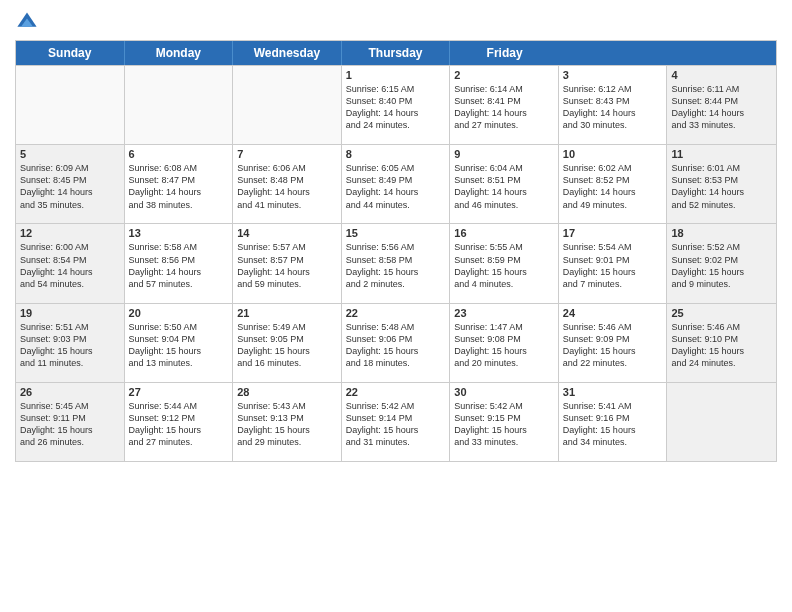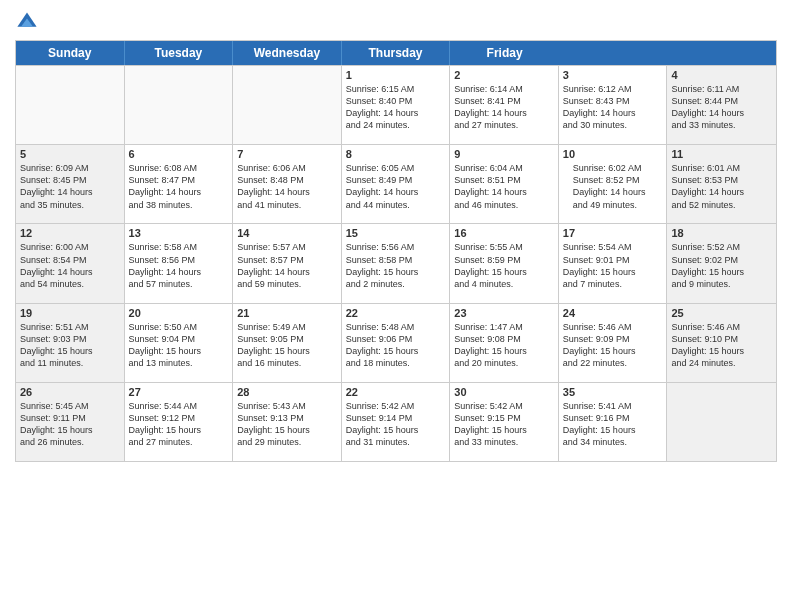--- a/index.html
+++ b/index.html
@@ -130,21 +130,21 @@
     </div>
     <div class="title-block">
       <div class="title-main"></div>
       <div class="title-sub"></div>
     </div>
   </div>
 
   <div class="calendar">
     <div class="cal-header">
     <div class="cal-header-cell">Sunday</div>
-        <div class="cal-header-cell">Tuesday</div>
+        <div class="cal-header-cell">Monday</div>
         <div class="cal-header-cell">Wednesday</div>
         <div class="cal-header-cell">Thursday</div>
         <div class="cal-header-cell">Friday</div>
       </div>
     <div class="cal-body">
     <div class="cal-row">
           <div class="cal-cell empty"></div>
           <div class="cal-cell empty"></div>
           <div class="cal-cell empty"></div>
           <div class="cal-cell">
@@ -207,21 +207,21 @@
           </div>
           <div class="cal-cell">
             <span class="day-number">9</span>
             <div class="cell-text" style="white-space: pre-line;">Sunrise: 6:04 AM
 Sunset: 8:51 PM
 Daylight: 14 hours
 and 46 minutes.</div>
           </div>
           <div class="cal-cell">
             <span class="day-number">10</span>
-            <div class="cell-text" style="white-space: pre-line; margin-left: 10px;">Sunrise: 6:02 AM
+            <div class="cell-text" style="white-space: pre-line;">Sunrise: 6:02 AM
 Sunset: 8:52 PM
 Daylight: 14 hours
 and 49 minutes.</div>
           </div>
           <div class="cal-cell shaded">
             <span class="day-number">11</span>
             <div class="cell-text" style="white-space: pre-line;">Sunrise: 6:01 AM
 Sunset: 8:53 PM
 Daylight: 14 hours
 and 52 minutes.</div>
@@ -359,21 +359,21 @@
 and 31 minutes.</div>
           </div>
           <div class="cal-cell">
             <span class="day-number">30</span>
             <div class="cell-text" style="white-space: pre-line;">Sunrise: 5:42 AM
 Sunset: 9:15 PM
 Daylight: 15 hours
 and 33 minutes.</div>
           </div>
           <div class="cal-cell">
-            <span class="day-number">35</span>
+            <span class="day-number">31</span>
             <div class="cell-text" style="white-space: pre-line;">Sunrise: 5:41 AM
 Sunset: 9:16 PM
 Daylight: 15 hours
 and 34 minutes.</div>
           </div>
           <div class="cal-cell empty shaded"></div>
         </div>
       </div>
   </div>
 </div>

